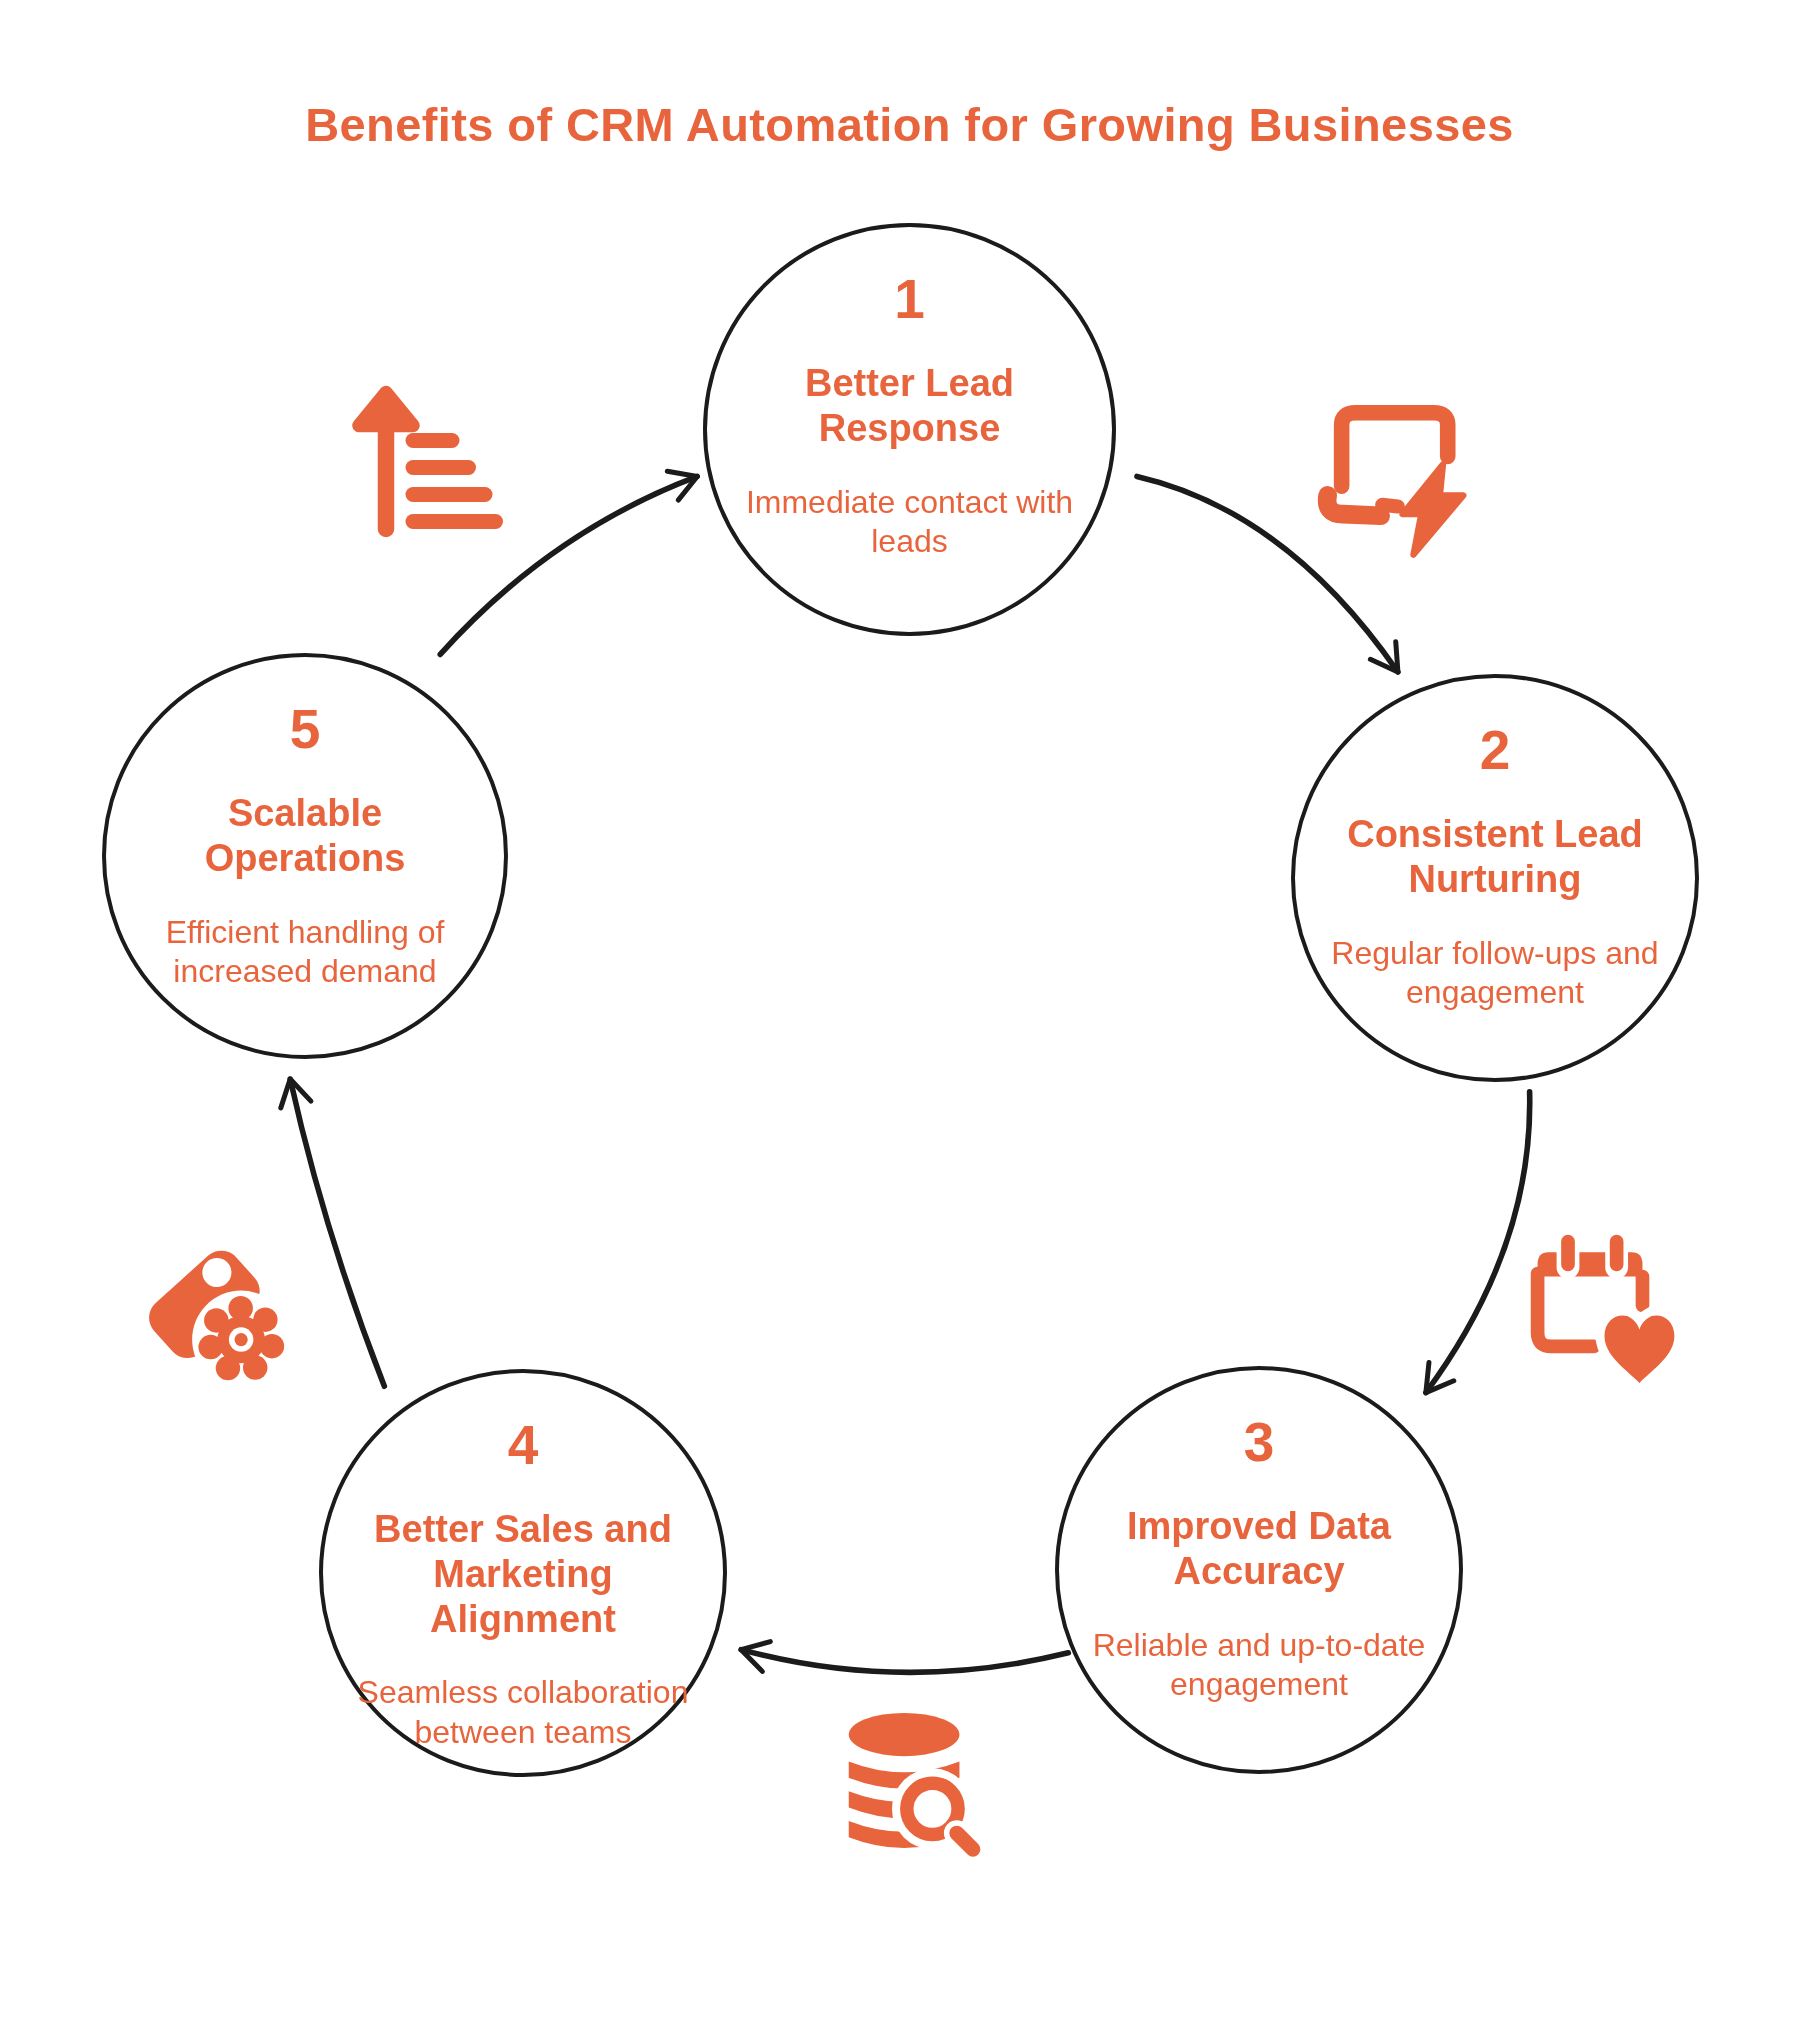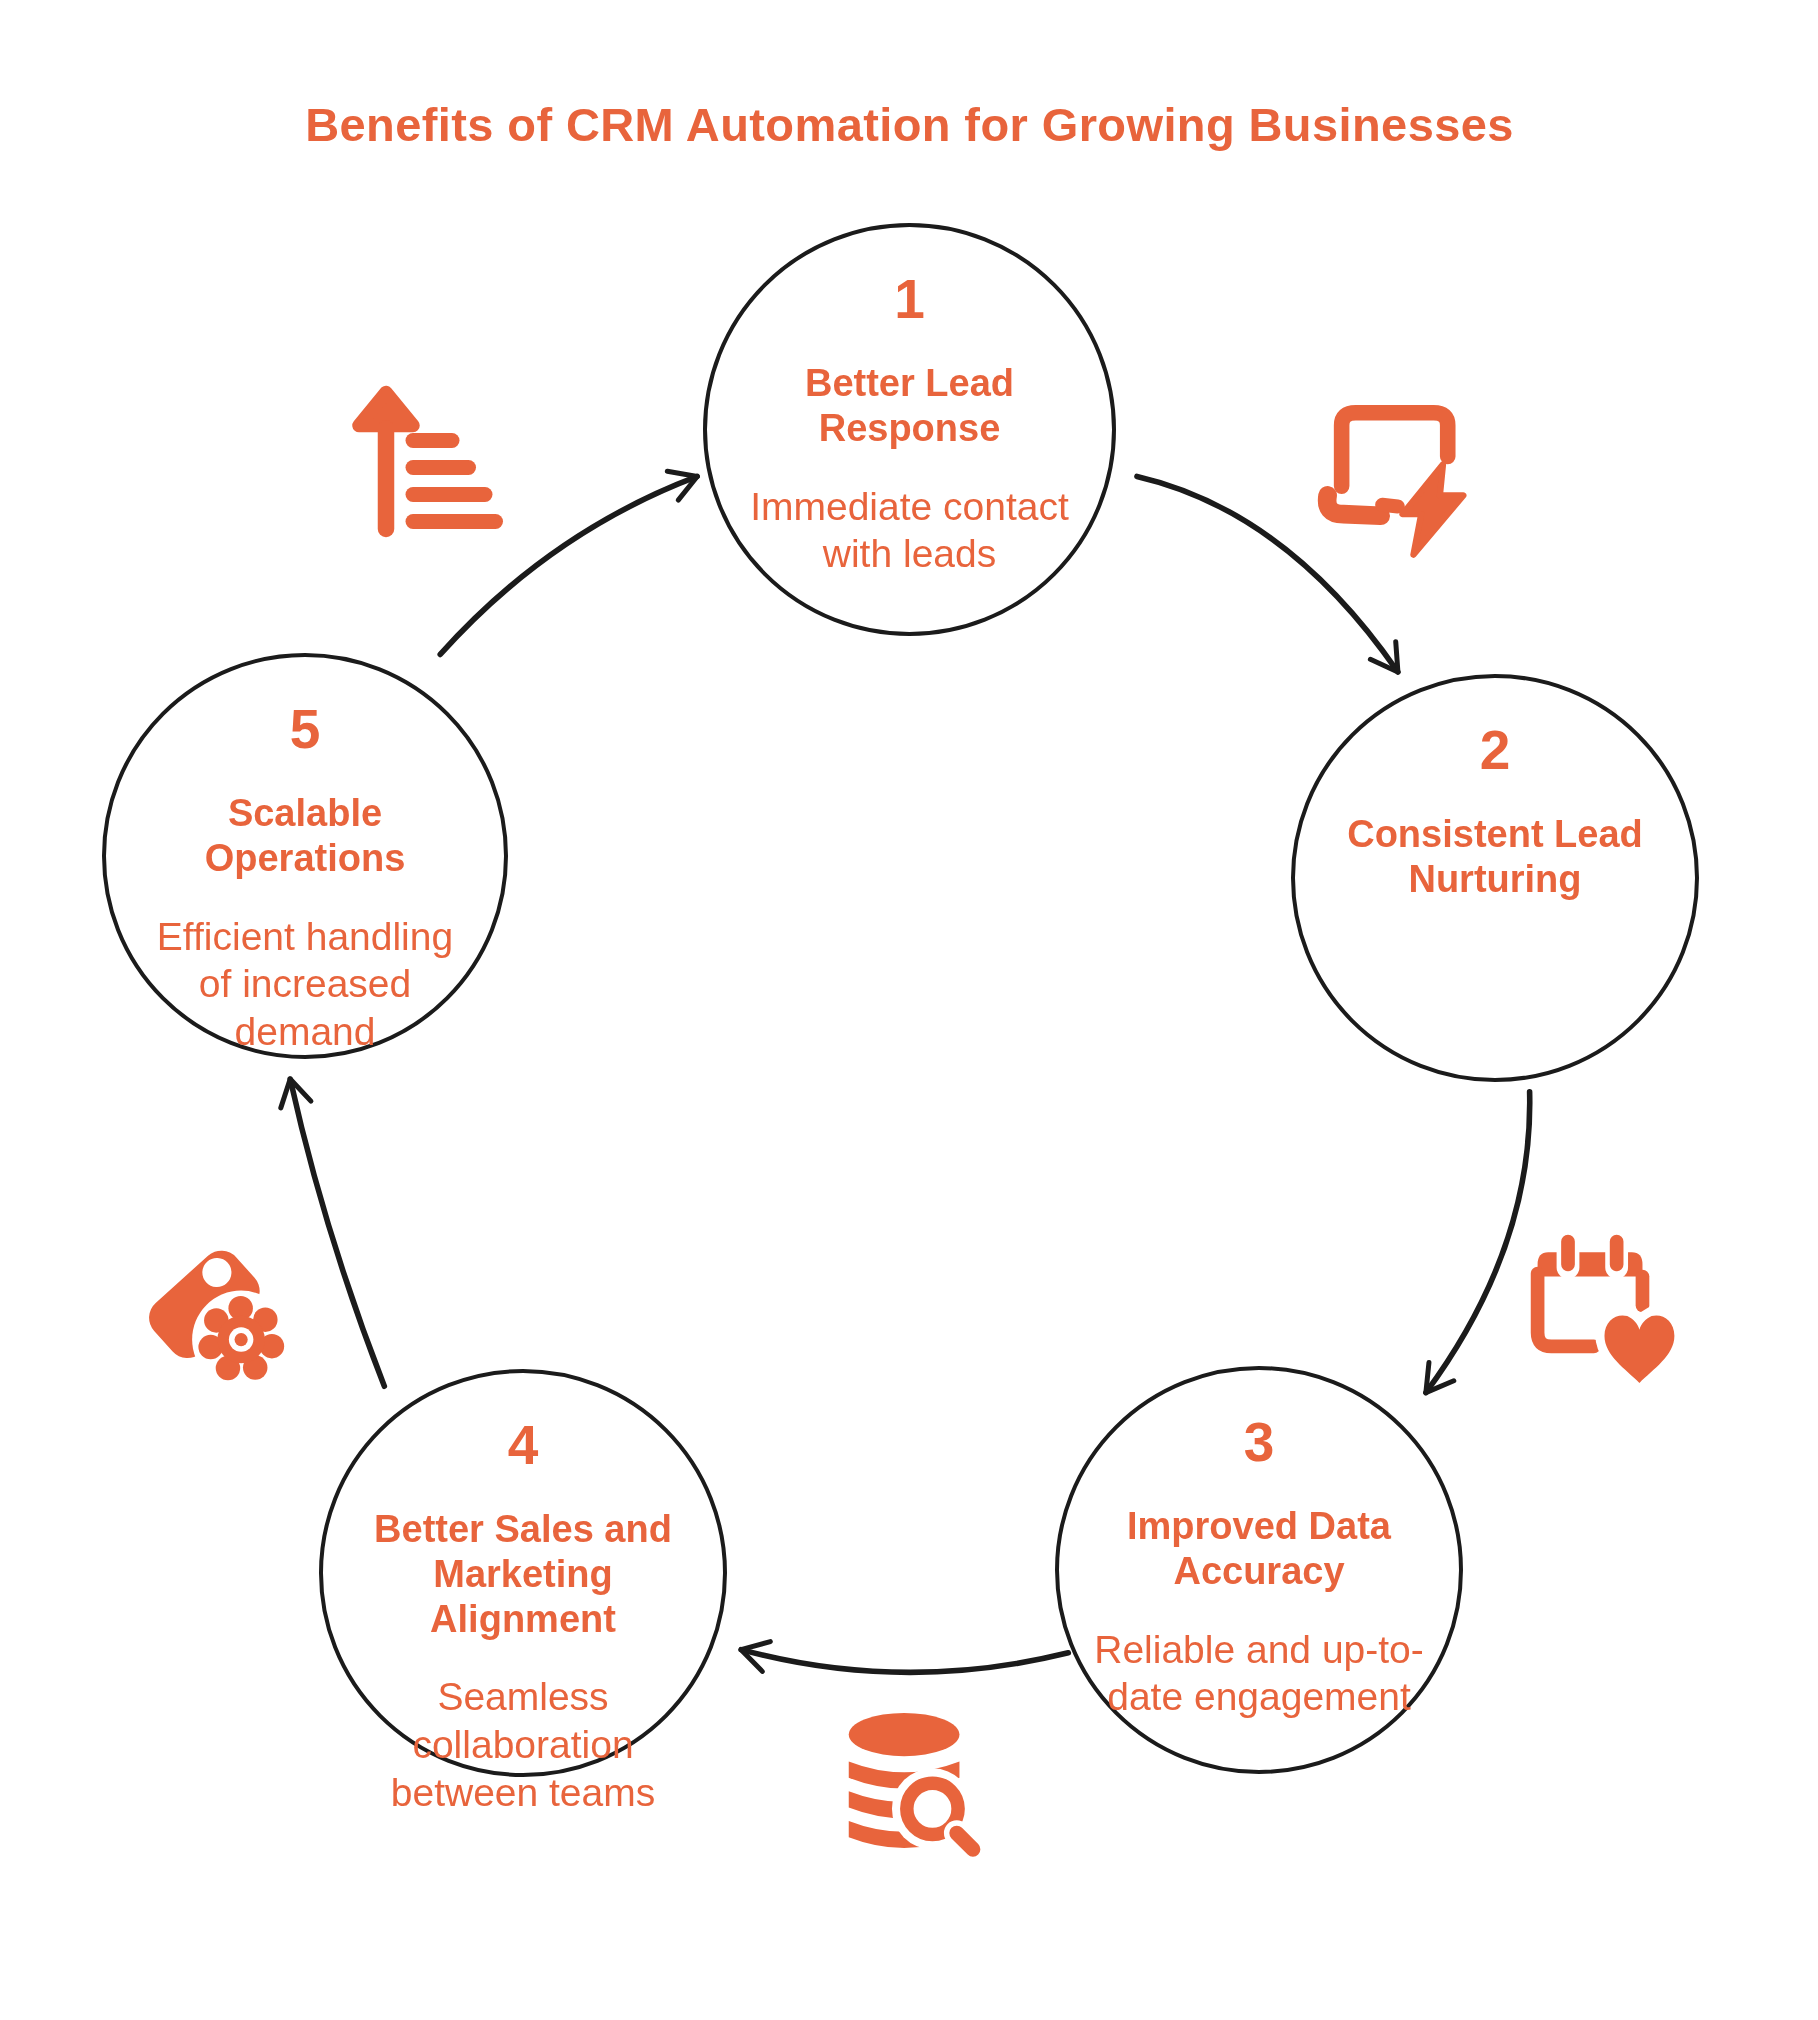--- a/index.html
+++ b/index.html
@@ -64,21 +64,21 @@
   }
   .step-title {
     margin-top: 34px;
     font-size: 38px;
     font-weight: 700;
     line-height: 1.18;
     max-width: 347px;
   }
   .step-desc {
     margin-top: 32px;
-    font-size: 39px;
+    font-size: 32px;
     font-weight: 400;
     line-height: 1.22;
     max-width: 339px;
   }
 
   .icon { position: absolute; overflow: visible; }
   .icon .o-fill { fill: var(--accent); }
   .icon .o-stroke { fill: none; stroke: var(--accent); stroke-linecap: round; stroke-linejoin: round; }
   .icon .w-fill { fill: var(--background); }
   .icon .w-stroke { fill: none; stroke: var(--background); stroke-linecap: round; stroke-linejoin: round; }
@@ -105,20 +105,21 @@
 
   <div class="step-circle circle-1">
     <div class="step-number">1</div>
     <div class="step-title">Better Lead Response</div>
     <div class="step-desc">Immediate contact with leads</div>
   </div>
 
   <div class="step-circle circle-2">
     <div class="step-number">2</div>
     <div class="step-title">Consistent Lead Nurturing</div>
+    <div class="step-desc">Regular follow-ups and engagement</div>
   </div>
 
   <div class="step-circle circle-3">
     <div class="step-number">3</div>
     <div class="step-title">Improved Data Accuracy</div>
     <div class="step-desc">Reliable and up-to-date engagement</div>
   </div>
 
   <div class="step-circle circle-4">
     <div class="step-number">4</div>

